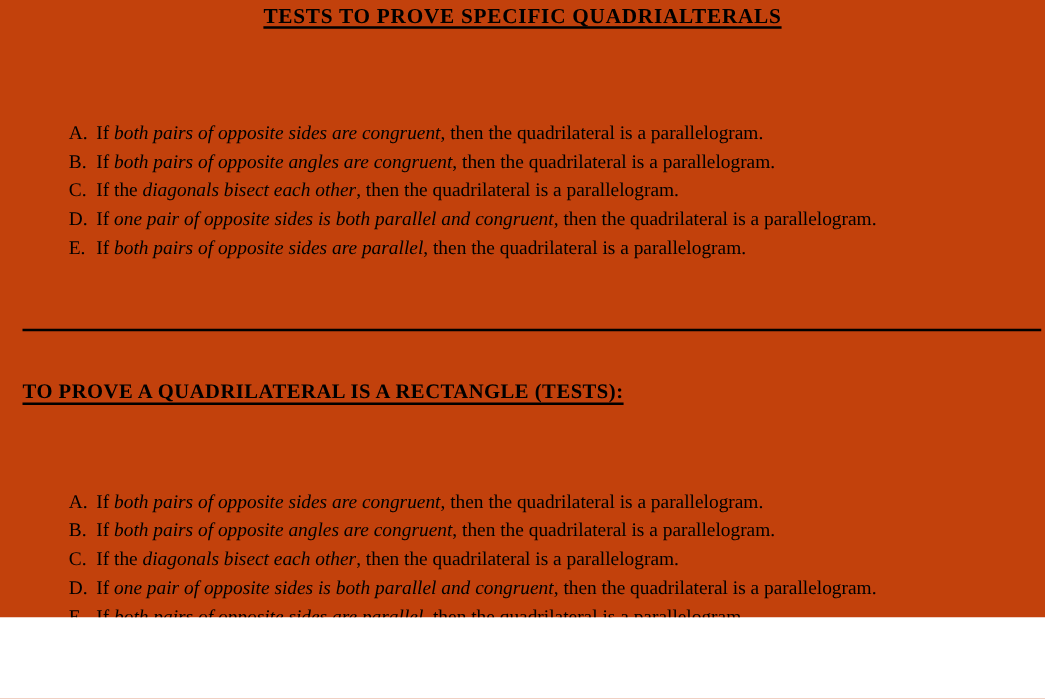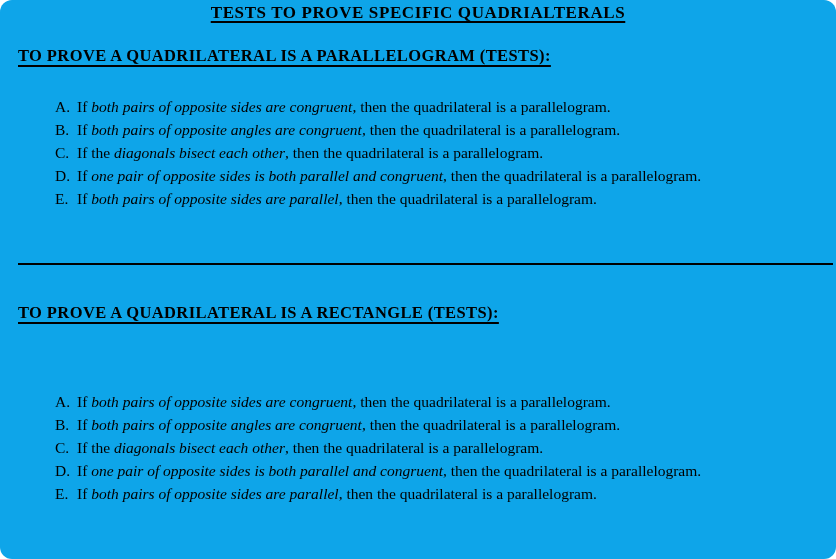--- a/index.html
+++ b/index.html
@@ -1,25 +1,24 @@
 <!DOCTYPE html>
 <html><head>
 <meta charset="utf-8">
 <style>
   * { margin: 0; padding: 0; box-sizing: border-box; }
   html, body { background: #ffffff; }
   .page {
     position: relative;
     width: 836px;
-    height: 559px;
-    background: #0ea5e9;
+    height: 494px;
+    background: #c2410c;
     color: #000000;
     font-family: "Liberation Serif", "DejaVu Serif", serif;
     overflow: hidden;
-    border-radius: 12px;
   }
   .doc-title {
     position: absolute;
     top: 3px;
     left: 0;
     width: 100%;
     text-align: center;
     font-size: 17px;
     font-weight: bold;
     letter-spacing: 0.6px;
@@ -70,21 +69,20 @@
   .bold-word { font-weight: bold; }
   i { font-style: italic; margin-top: 24px; }
 </style>
 </head>
 <body>
 
 <div class="page">
 
   <h1 class="doc-title">TESTS TO PROVE SPECIFIC QUADRIALTERALS</h1>
 
-  <h2 class="sec-heading" id="heading-parallelogram">TO PROVE A QUADRILATERAL IS A PARALLELOGRAM (TESTS):</h2>
 
   <ol class="tests" id="tests-parallelogram">
     <li class="test">
       <span class="marker">A.</span><span>If </span><i>both pairs of opposite sides are congruent</i><span>, then the quadrilateral is a parallelogram.</span>
     </li>
     <li class="test">
       <span class="marker">B.</span><span>If </span><i>both pairs of opposite angles are congruent</i><span>, then the quadrilateral is a parallelogram.</span>
     </li>
     <li class="test">
       <span class="marker">C.</span><span>If the </span><i>diagonals bisect each other</i><span>, then the quadrilateral is a parallelogram.</span>

